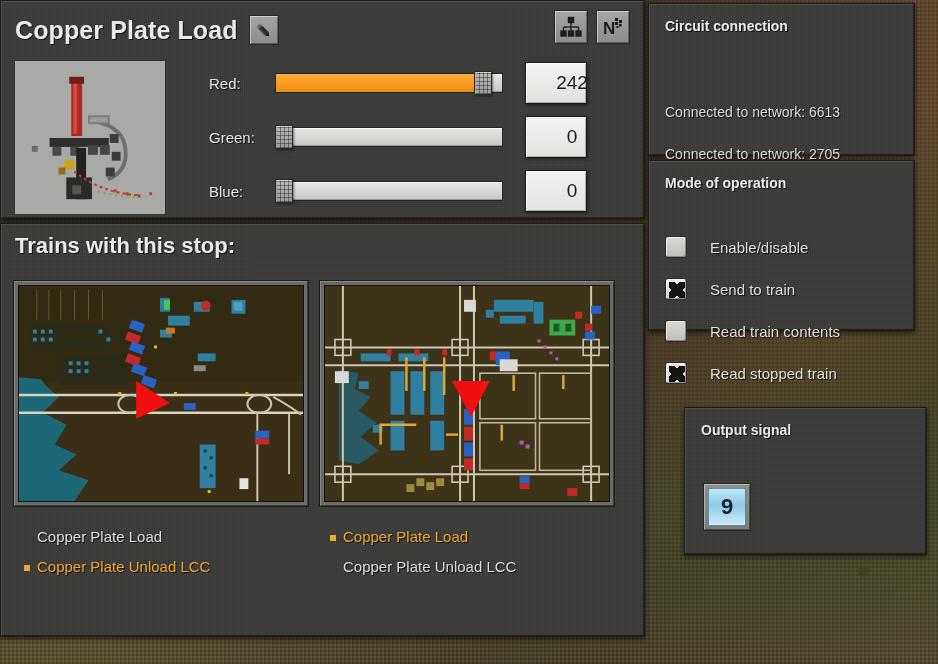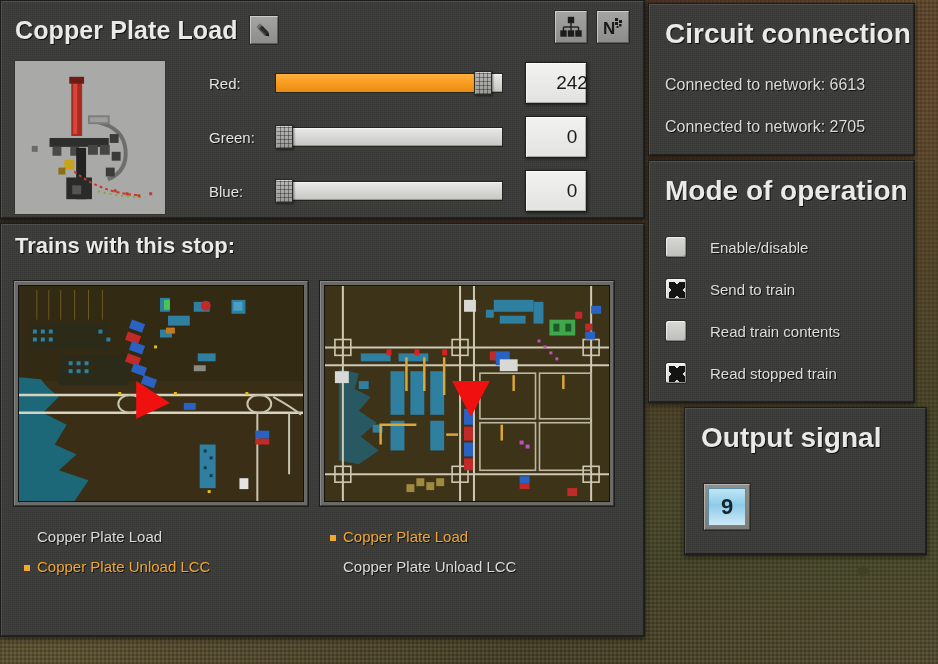--- a/index.html
+++ b/index.html
@@ -207,38 +207,39 @@
   .sched-line.active::before {
     content: "";
     position: absolute;
     left: 0; top: 13px;
     width: 6px; height: 6px;
     background: #f0a830;
   }
 
   
   #circuit-panel { left: 648px; top: 3px; width: 267px; height: 153px; }
-  #mode-panel    { left: 648px; top: 160px; width: 267px; height: 243px; }
+  #mode-panel    { left: 648px; top: 160px; width: 267px; height: 171px; }
   #output-panel  { left: 684px; top: 407px; width: 243px; height: 148px; }
 
   .panel-heading {
     position: absolute;
     left: 16px; top: 14px;
-    font-size: 28px; font-weight: bold;
+    font-size: 14px; font-weight: bold;
     color: #eaeaea;
     text-shadow: 1px 1px 0 rgba(0,0,0,.75);
     white-space: nowrap;
   }
   .net-line {
     position: absolute;
     left: 16px;
-    font-size: 16px;
+    font-size: 14px;
     color: #dadad8;
     text-shadow: 1px 1px 0 rgba(0,0,0,.7);
     white-space: nowrap;
+    margin-top: 28px;
   }
   #net-0 { top: 72px; }
   #net-1 { top: 114px; }
 
   
   #mode-list {
     position: absolute;
     left: 16px; top: 65px;
     right: 8px;
   }

